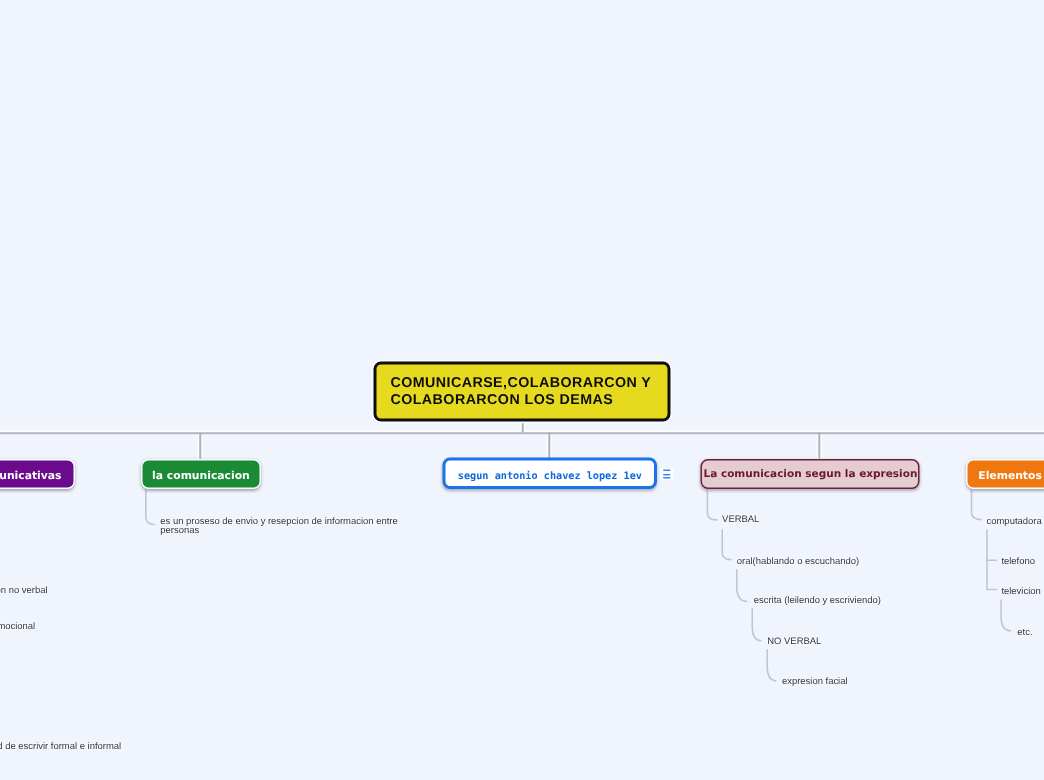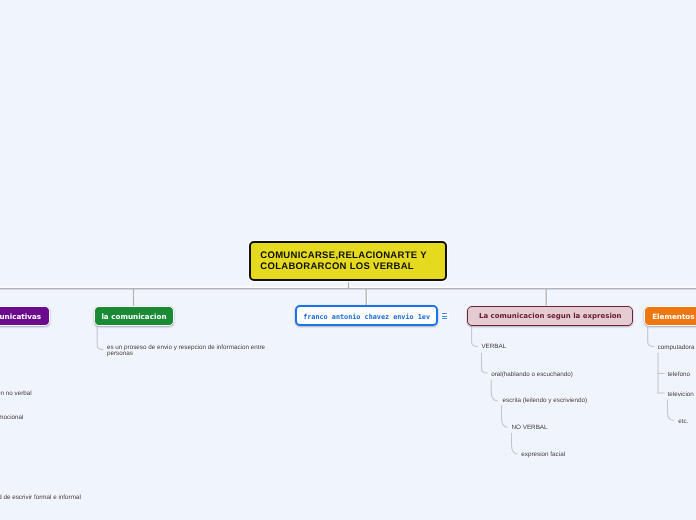--- a/index.html
+++ b/index.html
@@ -66,44 +66,44 @@
       <path d="M647.7,327.2 L647.7,341.9 Q647.7,346.3 654.1,346.4"></path>
       <path d="M658,353.2 L658,393"></path>
       <path d="M658,373.5 L664.2,373.5"></path>
       <path d="M658,393 L664.2,393"></path>
       <path d="M667.4,400 L667.4,412 Q667.7,420.2 673.5,420.6"></path>
     </g>
   </svg>
 
   <div class="node root" style="left:249.3px;top:240.5px;width:197.8px;height:40.5px;">
     <div>
-      <div>COMUNICARSE,RELACIONARTE Y</div>
-      <div>COLABORARCON LOS VERBAL</div>
+      <div>COMUNICARSE,COLABORARCON Y</div>
+      <div>COLABORARCON LOS DEMAS</div>
     </div>
   </div>
 
   <div class="node pill n-purple" style="left:-73.5px;top:306.3px;width:123.5px;height:20px;">
     <span>habilidades comunicativas</span>
   </div>
 
   <div class="node pill n-green" style="left:93.5px;top:306.3px;width:80px;height:20px;justify-content:flex-end;">
     <span>la comunicacion</span>
   </div>
 
   <div class="node pill n-blue" style="left:294.7px;top:305.3px;width:143.8px;height:20.4px;justify-content:center;">
-    <span>franco antonio chavez envio 1ev</span>
+    <span>segun antonio chavez lopez 1ev</span>
   </div>
 
   <div class="menu-icon" style="left:440.2px;top:311.9px;width:9.1px;height:8.4px;">
     <i></i>
     <i></i>
     <i></i>
   </div>
 
-  <div class="node pill n-pink" style="left:467.3px;top:305.6px;width:166px;height:20.1px;justify-content:center;">
+  <div class="node pill n-pink" style="left:467.3px;top:305.6px;width:146px;height:20.1px;justify-content:center;">
     <span>La comunicacion segun la expresion</span>
   </div>
 
   <div class="node pill n-orange" style="left:644.4px;top:306.3px;width:140px;height:20px;padding-left:6.8px;">
     <span>Elementos de la comunicacion</span>
   </div>
 
   <div class="leaf" style="left:106.9px;top:345.1px;width:160px;white-space:normal;">
 <span>es un proseso de envio y resepcion de informacion entre personas</span>
   </div>

